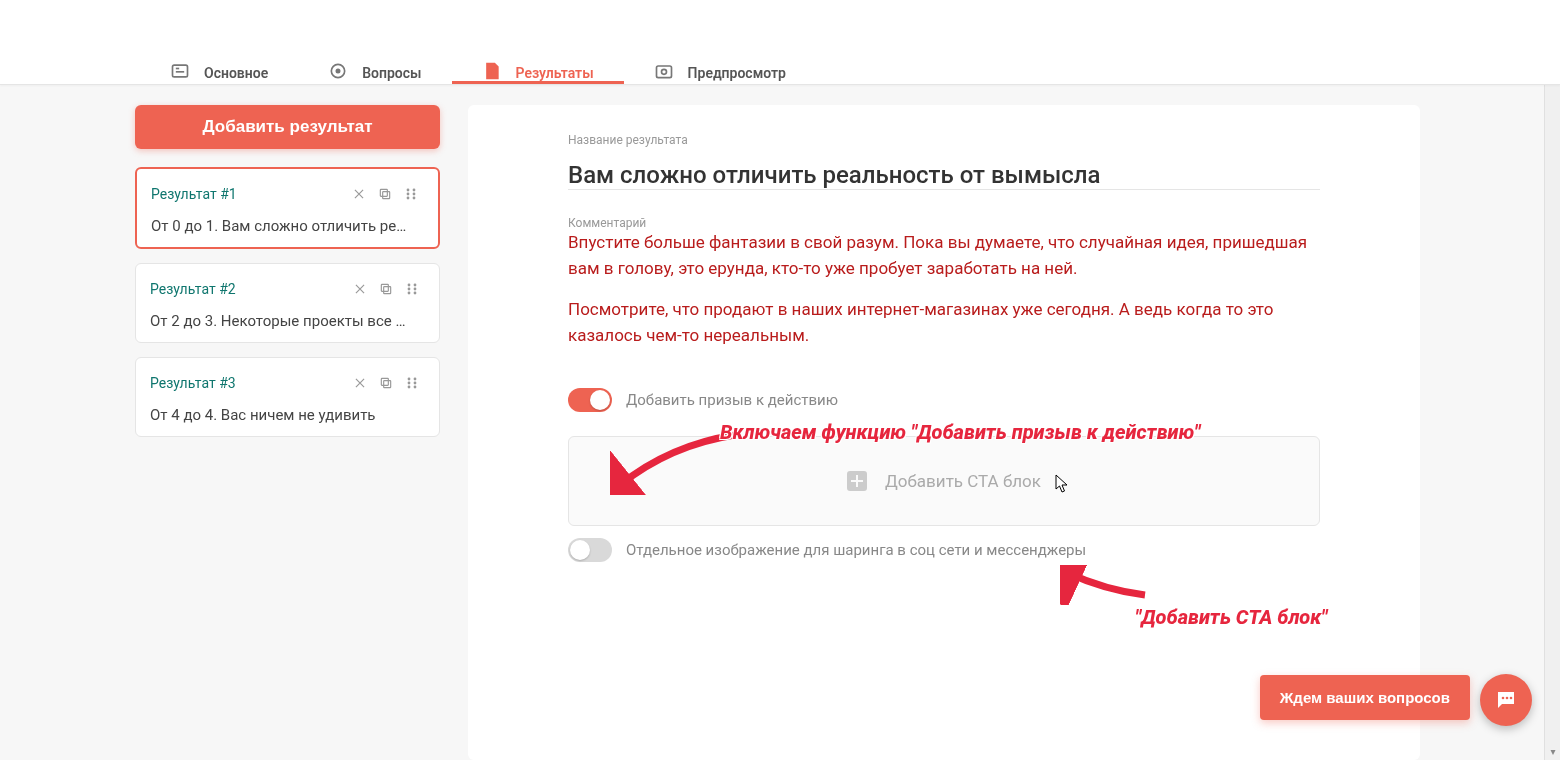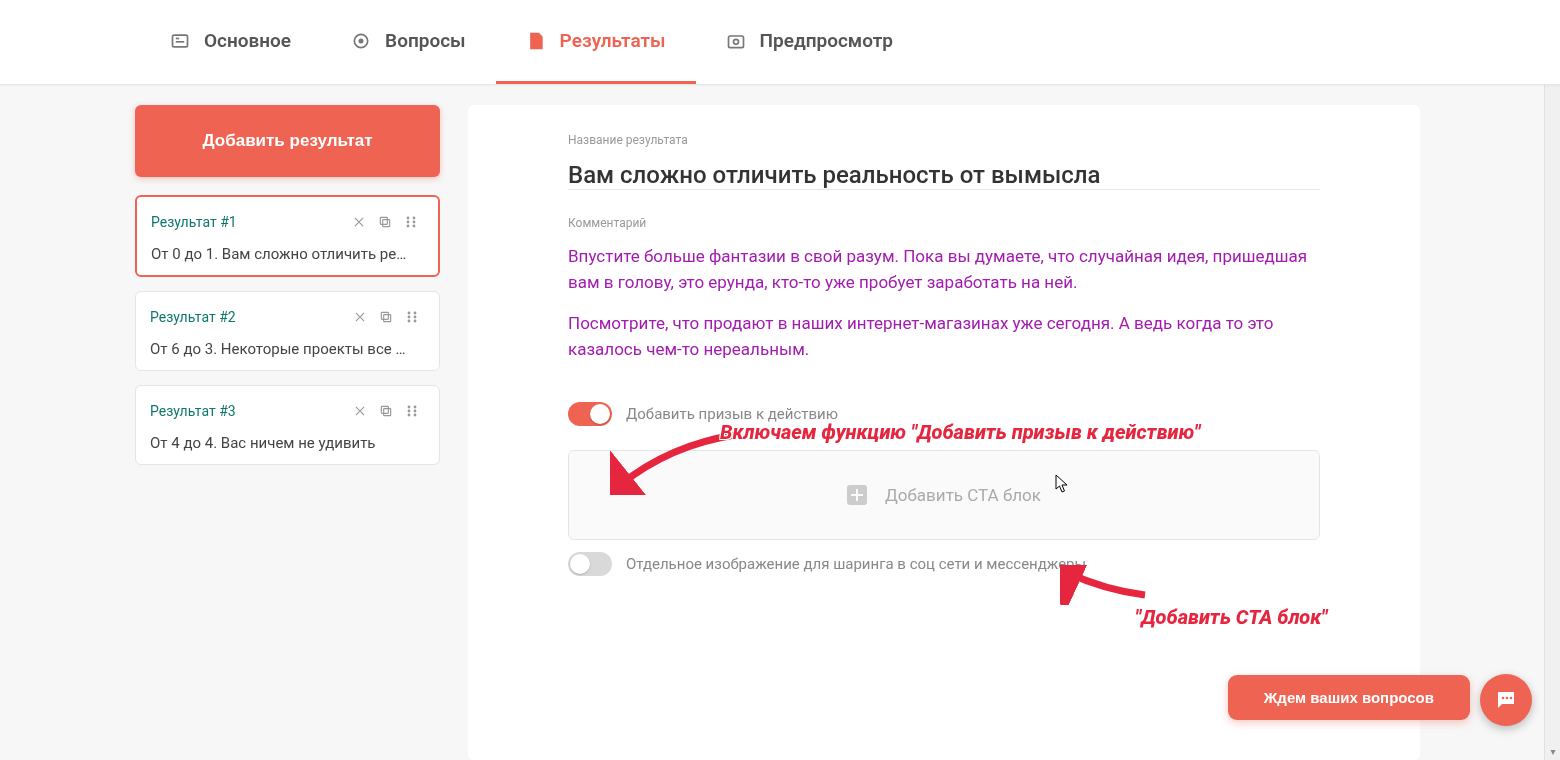--- a/index.html
+++ b/index.html
@@ -41,23 +41,23 @@
     background:#fff;
     border-bottom:1px solid var(--color-border);
     display:flex;
     align-items:stretch;
     padding:0 24px 0 140px;
     box-shadow: 0 1px 2px rgba(0,0,0,0.04);
     position:relative;
     z-index:5;
   }
   .tab {
-    display:flex; align-items:center; gap:14px;
-    padding:8px 30px; cursor:pointer;
-    color:#555; font-weight:600; font-size:19px;
+    display:flex; align-items:flex-end; gap:14px;
+    padding:0 30px; cursor:pointer;
+    color:#555; font-weight:600; font-size:14px;
     border-bottom:3px solid transparent;
     position:relative;
   }
   .tab.active { color:var(--color-primary); border-bottom-color:var(--color-primary); }
   .tab .icon { width:20px; height:20px; display:flex; align-items:center; justify-content:center; }
   .tab.active .icon svg { stroke:var(--color-primary); fill:var(--color-primary);}
   .topbar-right {
     margin-left:auto; display:flex; align-items:center; gap:22px;
   }
   .save-status { text-align:right; font-size:14px;}
@@ -70,21 +70,21 @@
 
   
   .content {
     display:flex; gap:28px;
     padding:20px 140px 0 135px;
     height:calc(760px - 85px);
   }
   .sidebar { width:305px; flex-shrink:0;}
   .add-btn {
     width:100%; background:var(--color-primary); color:#fff;
-    border:none; border-radius:6px; padding:26px;
+    border:none; border-radius:6px; padding:12px;
     font-size:17px; font-weight:700; cursor:pointer;
     box-shadow:0 2px 6px rgba(238,99,82,.35);
     margin-bottom:18px;
   }
   .result-card {
     background:#fff; border:1px solid var(--color-border);
     border-radius:6px; padding:12px 14px; margin-bottom:14px;
   }
   .result-card.active { border:2px solid var(--color-primary); }
   .result-card .hdr {
@@ -104,21 +104,21 @@
   .main {
     flex:1; background:#fff; border-radius:6px;
     padding:28px 100px 30px 100px;
     overflow:auto;
   }
   .section-label { color:#999; font-size:12px; }
   .result-title {
     font-size:24px; color:#333; margin-top:14px; font-weight:500;
   }
   .divider { border:none; border-top:1px solid var(--color-border); margin:0 0 26px 0;}
-  .comment { font-size:17px; color:#a21caf; line-height:1.5; margin-top:14px;}
+  .comment { font-size:17px; color:#b91c1c; line-height:1.5; }
   .comment p + p { margin-top:16px; }
 
   .toggle-row {
     display:flex; align-items:center; gap:14px;
     margin-top:40px; color:#888; font-size:15px;
   }
   .toggle-row.space { margin-top:12px; }
   .toggle {
     width:44px; height:24px; border-radius:12px; position:relative; cursor:pointer;
     background:#d9d9d9; transition:.2s;
@@ -143,22 +143,22 @@
   }
   .cta-box .plus::before, .cta-box .plus::after{
     content:""; position:absolute; background:#fafafa;
   }
   .cta-box .plus::before{ left:9px; top:4px; width:2px; height:12px;}
   .cta-box .plus::after{ top:9px; left:4px; height:2px; width:12px;}
 
   
   .ask-btn {
     position:absolute; right:90px; bottom:40px;
-    background:var(--color-primary); color:#fff; border:none; border-radius:9px;
-    padding:14px 36px; font-size:15px; font-weight:600; cursor:pointer;
+    background:var(--color-primary); color:#fff; border:none; border-radius:4px;
+    padding:14px 20px; font-size:15px; font-weight:600; cursor:pointer;
     box-shadow:0 3px 8px rgba(238,99,82,.35);
     margin-left:47px;
   }
   .chat-fab {
     position:absolute; right:28px; bottom:34px;
     width:52px; height:52px; border-radius:50%;
     background:var(--color-primary); display:flex; align-items:center; justify-content:center;
     box-shadow:0 3px 10px rgba(0,0,0,.25); cursor:pointer;
   }
 
@@ -271,21 +271,21 @@
             <svg width="12" height="14" viewBox="0 0 12 14">
               <circle cx="3" cy="3" r="1.4" fill="#999"></circle>
               <circle cx="9" cy="3" r="1.4" fill="#999"></circle>
               <circle cx="3" cy="7" r="1.4" fill="#999"></circle>
               <circle cx="9" cy="7" r="1.4" fill="#999"></circle>
               <circle cx="3" cy="11" r="1.4" fill="#999"></circle>
               <circle cx="9" cy="11" r="1.4" fill="#999"></circle>
             </svg>
           </span>
       </div>
-      <div class="desc">От 6 до 3.  Некоторые проекты все …</div>
+      <div class="desc">От 2 до 3.  Некоторые проекты все …</div>
     </div>
 
     <div class="result-card">
       <div class="hdr">
         <span class="title">Результат #3</span>
         <span class="ic">
             <svg width="14" height="14" viewBox="0 0 24 24" stroke="#999" stroke-width="2">
               <path d="M5 5l14 14M19 5L5 19"></path>
             </svg>
           </span>

